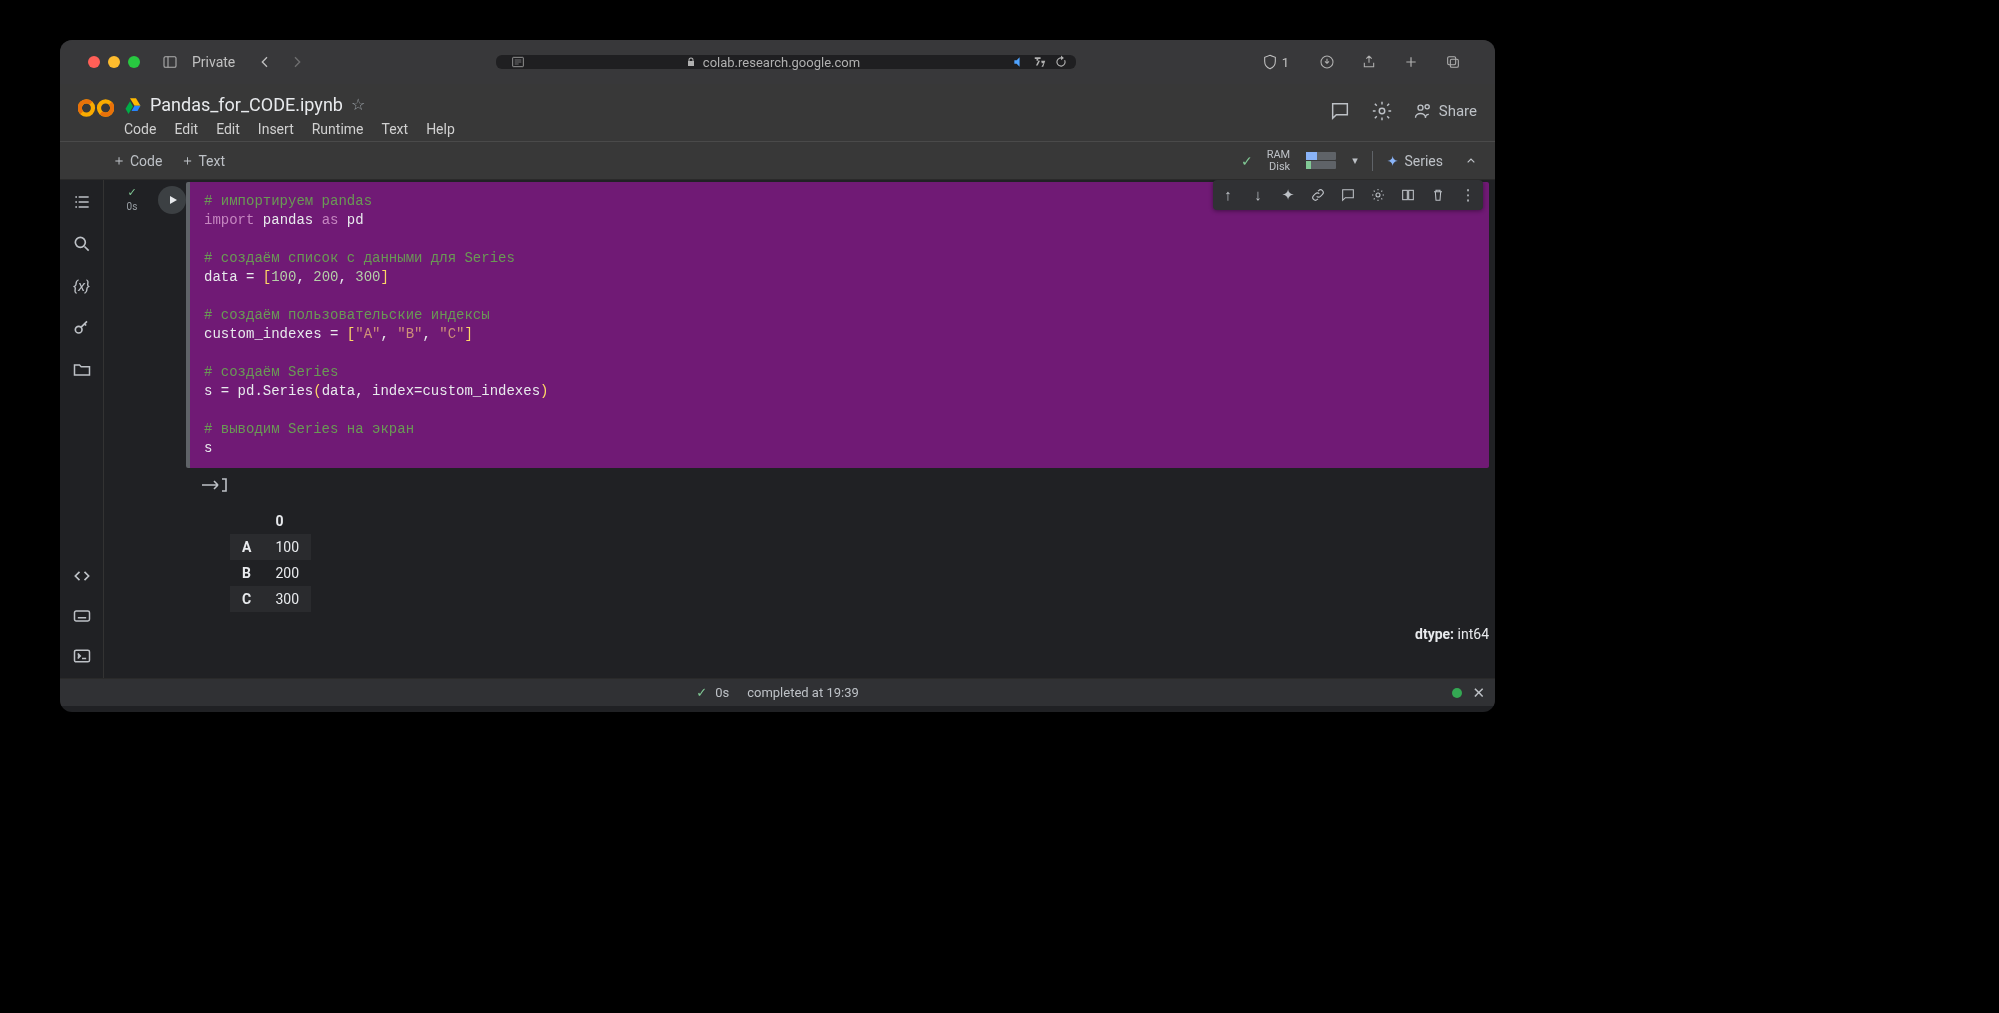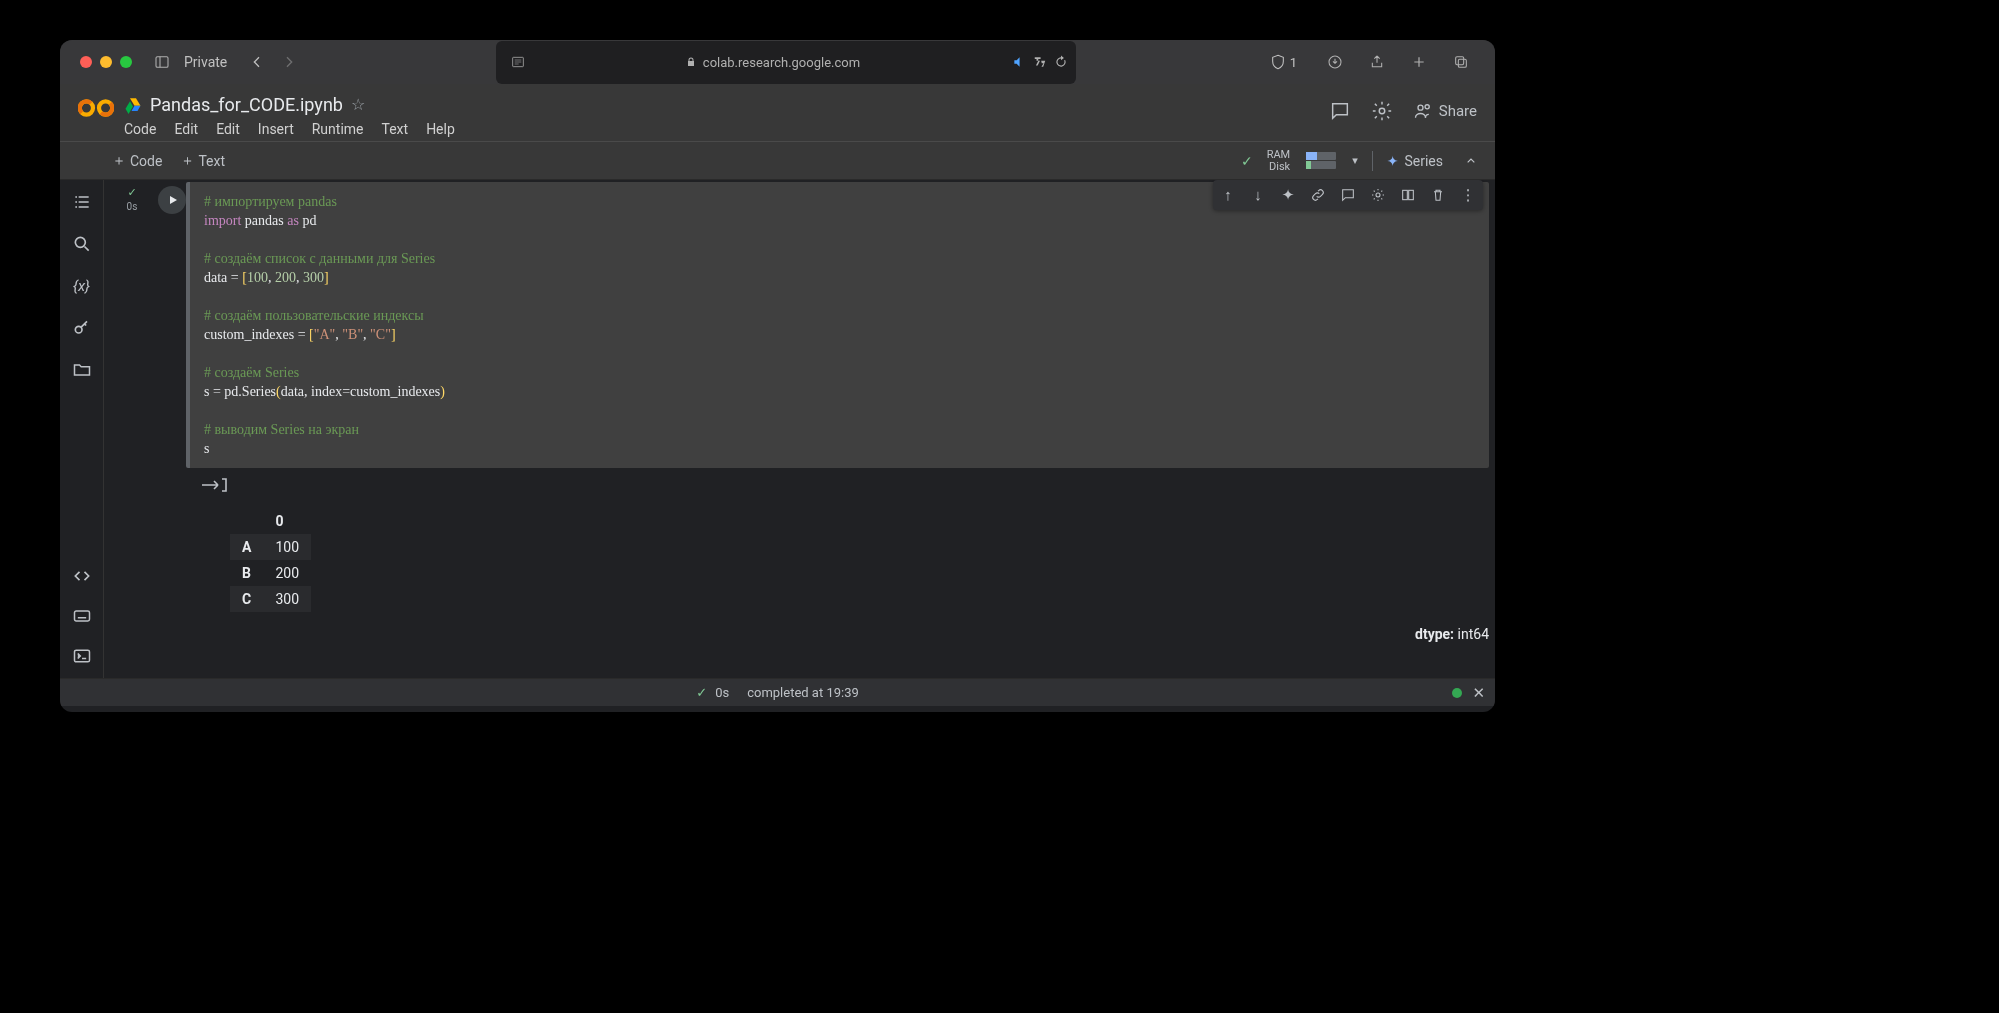--- a/index.html
+++ b/index.html
@@ -19,42 +19,42 @@
     border-radius: 12px;
     overflow: hidden;
     box-shadow: 0 4px 40px rgba(0,0,0,0.6);
   }
   
   .browser-bar {
     height: 44px;
     background: #38383a;
     display: flex;
     align-items: center;
-    padding: 0 20px;
+    padding: 0 28px;
     gap: 8px;
   }
   .traffic { display: flex; gap: 8px; margin-right: 8px; }
   .traffic span { width: 12px; height: 12px; border-radius: 50%; display: block; }
   .tl-r { background: #ff5f57; }
   .tl-y { background: #febc2e; }
   .tl-g { background: #28c840; }
   .tb-btn {
     width: 28px; height: 28px;
     display: flex; align-items: center; justify-content: center;
     color: #b0b0b0;
     fill: #b0b0b0;
     border-radius: 4px;
   }
   .tb-btn svg { width: 16px; height: 16px; }
   .private-label { color: #c0c0c0; font-size: 14px; margin-right: 8px; }
   .nav-arrows { display: flex; gap: 4px; }
   .nav-arrows .tb-btn:last-child { opacity: 0.4; }
   .addr-wrap { flex: 1; display: flex; justify-content: center; }
   .addr {
-    width: 580px; height: 43px;
+    width: 580px; height: 14px;
     background: #1f1f21;
     border-radius: 6px;
     display: flex; align-items: center;
     padding: 0 8px;
     color: #b0b0b0;
     font-size: 13px;
   }
   .addr .reader { margin-right: auto; }
   .addr .url-center { flex:0 0 auto; display:flex; align-items:center; gap:6px; }
   .addr .right-icons { margin-left:auto; display:flex; align-items:center; gap:6px; }
@@ -121,24 +121,24 @@
   .gutter-check { color:#81c995; font-size:11px; }
   .gutter-time { font-size:10px; color:#9aa0a6; }
   .run-btn {
     width:28px; height:28px; border-radius:50%;
     background:#3c4043; display:flex; align-items:center; justify-content:center;
     margin-left:4px; margin-top:4px;
   }
   .run-btn svg { width:12px; height:12px; fill:#e8eaed; margin-left:2px; }
   .cell-body { flex:1; }
   .code-area {
-    background:#404040;
+    background:#701a75;
     border-left:4px solid #5f6368;
     padding:10px 14px;
-    font-family: Liberation Serif, serif;
+    font-family: Liberation Mono, monospace;
     font-size:14px; line-height:19px;
     white-space:pre;
     color:#e8eaed;
     border-radius:2px;
   }
   .tok-comment { color:#6a9955; }
   .tok-kw { color:#c586c0; }
   .tok-num { color:#b5cea8; }
   .tok-str { color:#ce9178; }
   .tok-punct { color:#ffd866; }

